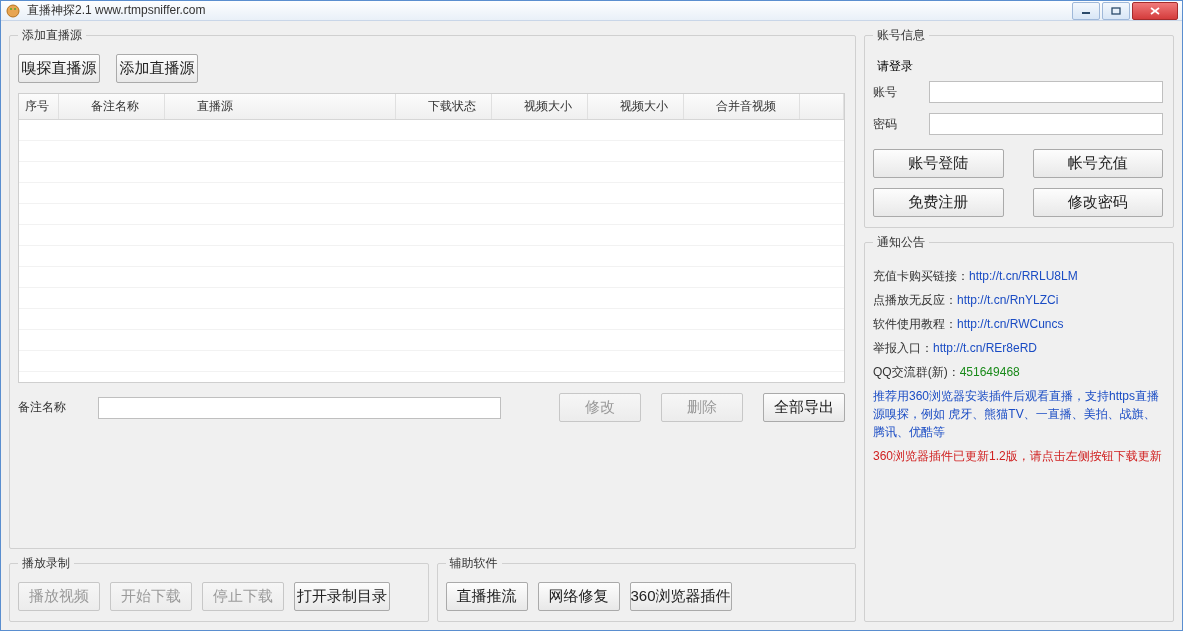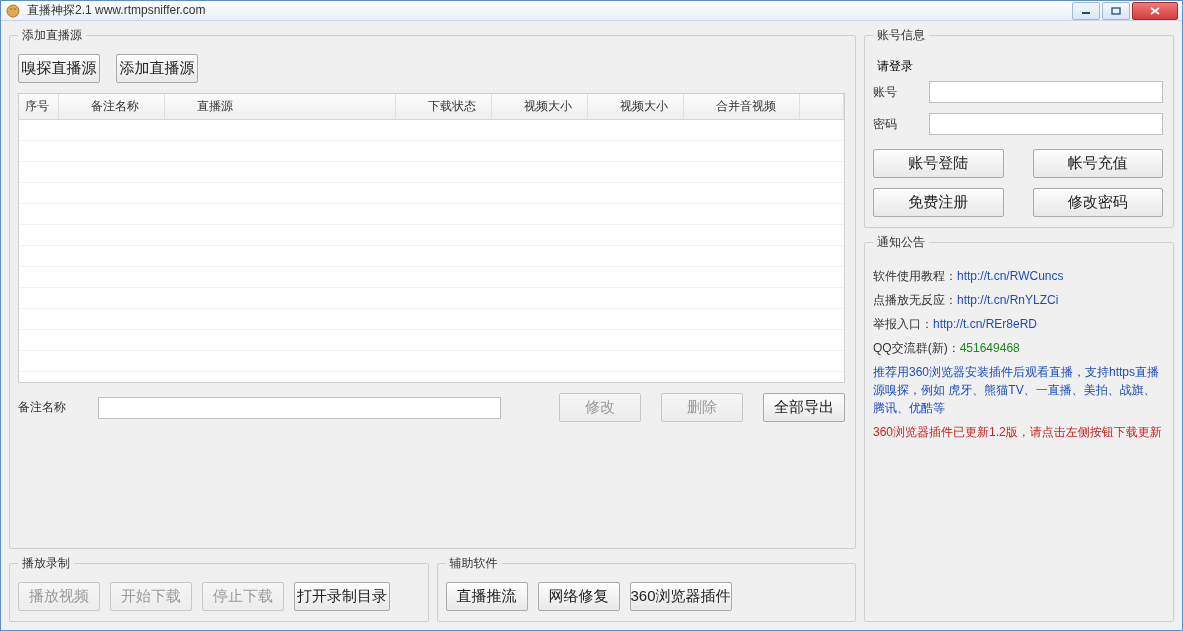--- a/index.html
+++ b/index.html
@@ -253,22 +253,23 @@
         <div class="account-grid">
           <div class="btn" style="min-width:0">账号登陆</div>
           <div class="btn" style="min-width:0">帐号充值</div>
           <div class="btn" style="min-width:0">免费注册</div>
           <div class="btn" style="min-width:0">修改密码</div>
         </div>
       </fieldset>
 
       <fieldset class="group notice" style="flex:1">
         <legend>通知公告</legend>
+        <p><span>充值卡购买链接：</span><a>http://t.cn/RRLU8LM</a></p>
+        <p><span>点播放无反应：</span><a>http://t.cn/RnYLZCi</a></p>
         <p><span>软件使用教程：</span><a>http://t.cn/RWCuncs</a></p>
-        <p><span>点播放无反应：</span><a>http://t.cn/RnYLZCi</a></p>
         <p><span>举报入口：</span><a>http://t.cn/REr8eRD</a></p>
         <p><span>QQ交流群(新)：</span><span class="green">451649468</span></p>
         <p class="blue">推荐用360浏览器安装插件后观看直播，支持https直播源嗅探，例如 虎牙、熊猫TV、一直播、美拍、战旗、腾讯、优酷等</p>
         <p class="red">360浏览器插件已更新1.2版，请点击左侧按钮下载更新</p>
       </fieldset>
     </div>
   </div>
 </div>
 
 </body></html>

